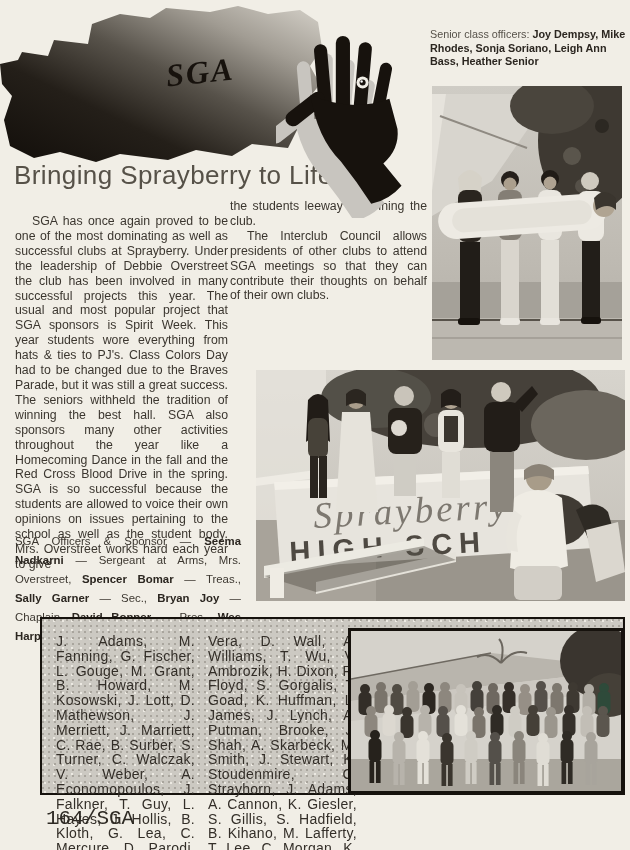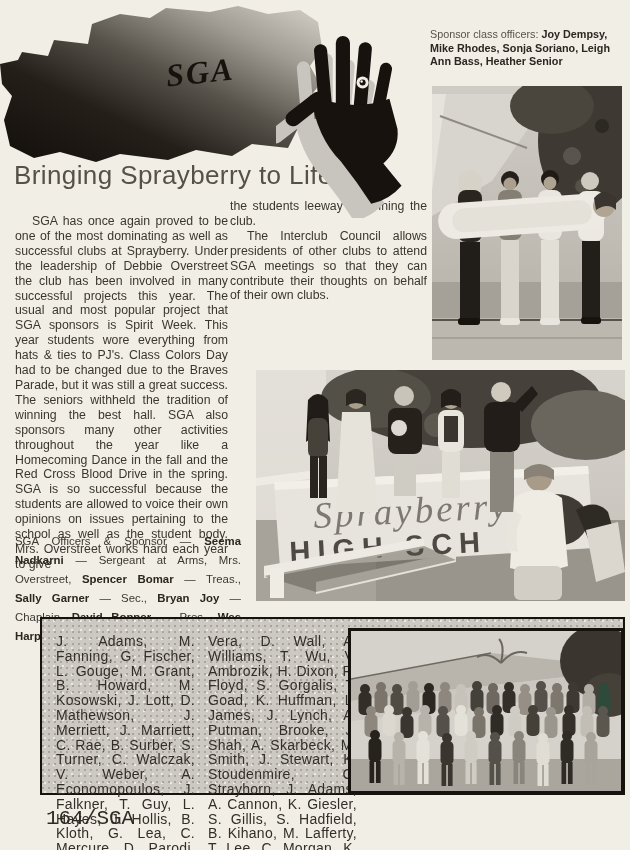--- a/index.html
+++ b/index.html
@@ -96,21 +96,21 @@
                  Q80,144 64,124 Q40,100 34,58 Z"></path>
       </g>
     </defs>
     <use href="#handShape" fill="#c8c5bf" transform="translate(-17,17)"></use>
     <use href="#handShape" fill="#17120d"></use>
     <circle cx="85.5" cy="46" r="6" fill="#f0ede5"></circle>
     <circle cx="85.5" cy="46" r="3" fill="#17120d"></circle>
     <circle cx="84.5" cy="45" r="1.2" fill="#ffffff"></circle>
   </svg>
 
-  <div class="top-caption"><span>Sponsor class officers: </span><span class="b">Joy Dempsy, Mike Rhodes, Sonja Soriano, Leigh Ann Bass, Heather Senior</span></div>
+  <div class="top-caption"><span>Senior class officers: </span><span class="b">Joy Dempsy, Mike Rhodes, Sonja Soriano, Leigh Ann Bass, Heather Senior</span></div>
 
   <svg class="photo1" viewBox="0 0 190 274" preserveAspectRatio="none">
     <defs>
       <linearGradient id="p1bg" x1="0" y1="0" x2="0" y2="1">
         <stop offset="0" stop-color="#cfccc5"></stop>
           <stop offset="0.6" stop-color="#bfbbb3"></stop>
         <stop offset="1" stop-color="#b3afa7"></stop>
       </linearGradient>
     </defs>
     <rect width="190" height="274" fill="url(#p1bg)"></rect>

